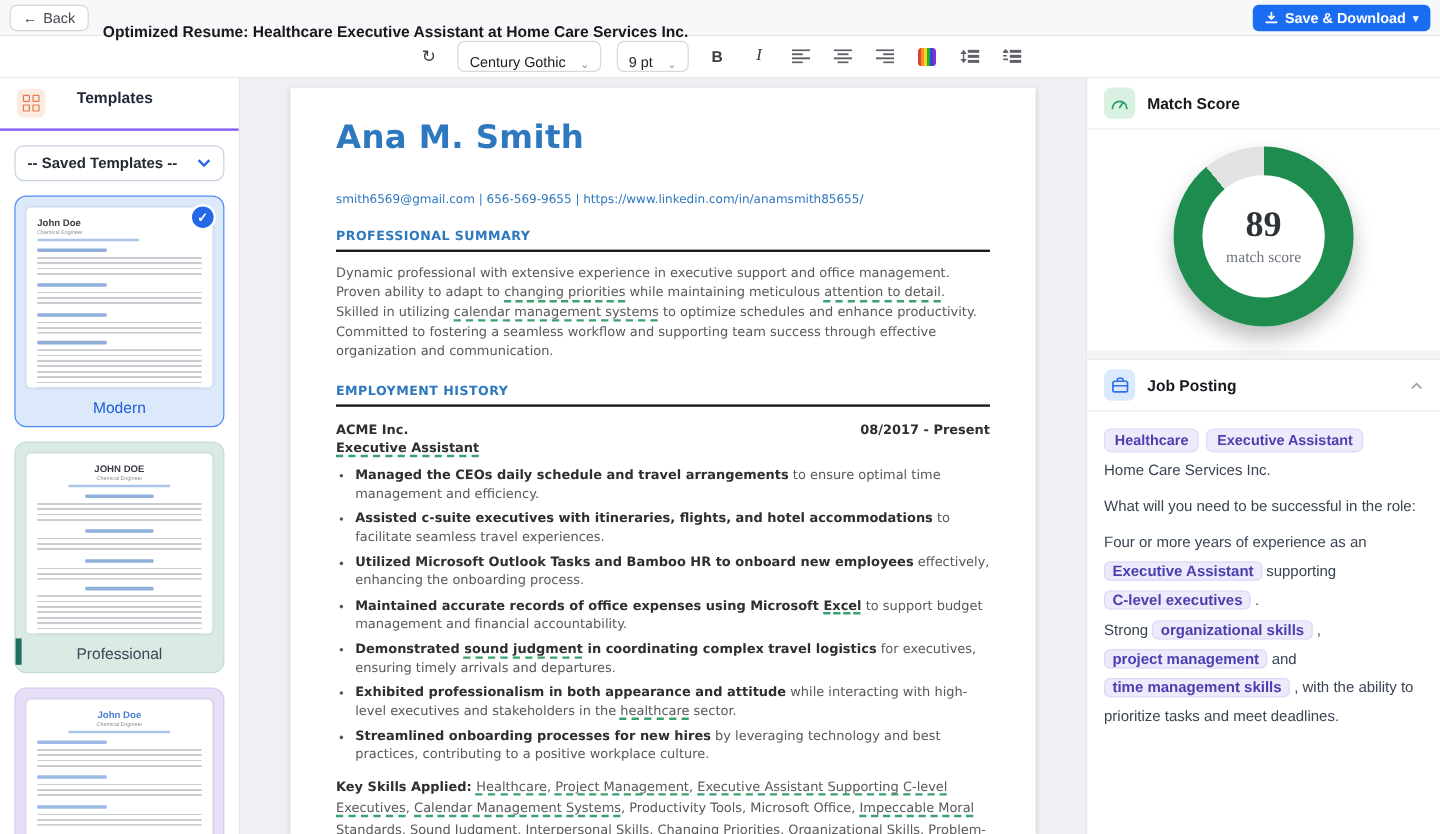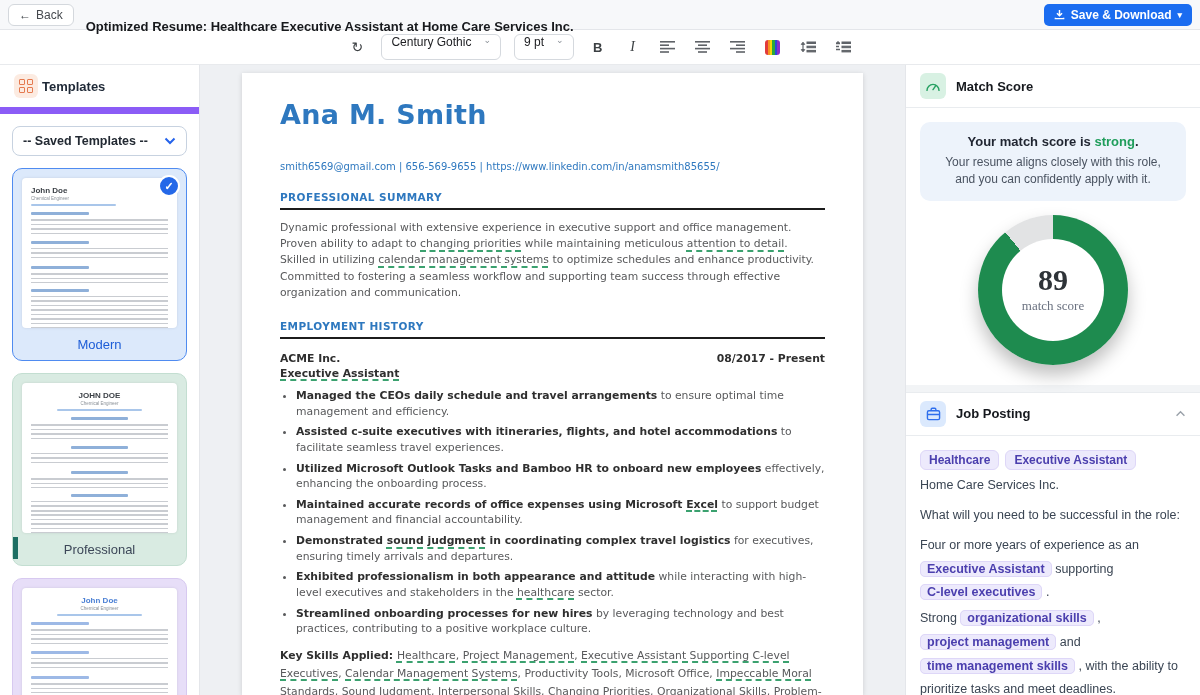--- a/index.html
+++ b/index.html
@@ -19,31 +19,31 @@
   .caret-down { font-size:9px; }
 
   
   .toolbar { height:35px; background:#fff; border-bottom:1px solid #e8eaed;
     display:flex; align-items:center; justify-content:center; gap:13px; }
   .tb-btn { min-width:22px; height:24px; display:grid; place-items:center;
     color:#3c4043; font-size:14px; cursor:pointer; border-radius:4px; }
   .tb-bold { font-weight:800; font-size:13px; }
   .tb-italic { font-family:"Liberation Serif", serif; font-style:italic; font-size:14px; }
   .tb-select { border:1px solid #d5d9de; border-radius:6px; height:26px; padding:0 9px;
-    display:flex; align-items:flex-start; gap:12px; font-size:12px; color:#202124; cursor:pointer; background:#fff; }
+    display:flex; align-items:flex-end; gap:12px; font-size:12px; color:#202124; cursor:pointer; background:#fff; }
   .tb-select .chev { color:#8a9097; font-size:9px; }
   .rainbow { width:15px; height:15px; border-radius:3px;
     background:linear-gradient(90deg,#e23b3b 0 17%,#f59421 17% 33%,#f5d90a 33% 50%,#2ca93c 50% 67%,#2c49d8 67% 83%,#8d2cc9 83% 100%); }
 
   
   .main { display:flex; height:630px; }
 
   
   .left { width:200px; flex-shrink:0; background:#fff; border-right:1px solid #e4e6ea; overflow:hidden; }
-  .left-head { display:flex; align-items:center; gap:4px; padding:9px 14px; border-bottom:7px solid #8b5cf6; }
+  .left-head { display:flex; align-items:flex-start; gap:26px; padding:9px 14px; border-bottom:2px solid #8b5cf6; }
   .grid-icon { width:24px; height:24px; border-radius:6px; background:#fcebe1;
     display:grid; grid-template-columns:6px 6px; grid-template-rows:6px 6px; gap:2px; place-content:center; }
   .grid-icon i { border:1.5px solid #e57a4f; border-radius:1px; }
   .left-title { font-size:13px; font-weight:bold; color:#1f2937; }
   .tpl-dropdown { margin:12px 12px 12px; height:30px; border:1px solid #c7d2e0; border-radius:8px;
     display:flex; align-items:center; justify-content:space-between; padding:0 10px; cursor:pointer; background:#fff; }
   .tpl-dropdown span { font-size:12.5px; font-weight:bold; color:#232a33; }
   .tpl-card { margin:0 12px 12px; border-radius:10px; padding:9px 9px 0; position:relative; cursor:pointer; }
   .tpl-card.sel { background:#dce9fb; border:1.5px solid #4f8bf0; }
   .tpl-card.mint { background:#d9ebe2; border:1px solid #c3ded1; }
@@ -297,24 +297,20 @@
     <div class="sec-head">
       <div class="icon-box gauge-bg">
         <svg width="16" height="14" viewBox="0 0 20 16" fill="none" stroke="#27a162" stroke-width="1.8" stroke-linecap="round">
             <path d="M2.5 13.5a7.5 7.5 0 0 1 15 0"></path>
             <line x1="10" y1="12.5" x2="13.5" y2="7.5"></line>
           </svg>
       </div>
       <div class="sec-title">Match Score</div>
     </div>
 
-    <div class="info-box">
-      <div class="info-title"><span>Your match score is </span><span class="sg">strong</span><span>.</span></div>
-      <div class="info-body">Your resume aligns closely with this role, and you can confidently apply with it.</div>
-    </div>
 
     <div class="donut-wrap">
       <div class="donut" style="background: conic-gradient(rgb(30, 139, 79) 0deg, rgb(30, 139, 79) 89%, rgb(226, 227, 228) 89%, rgb(226, 227, 228) 100%); font-family: Liberation Serif, serif;">
         <div class="donut-hole">
           <div class="score-num">89</div>
           <div class="score-label">match score</div>
         </div>
       </div>
     </div>
 

